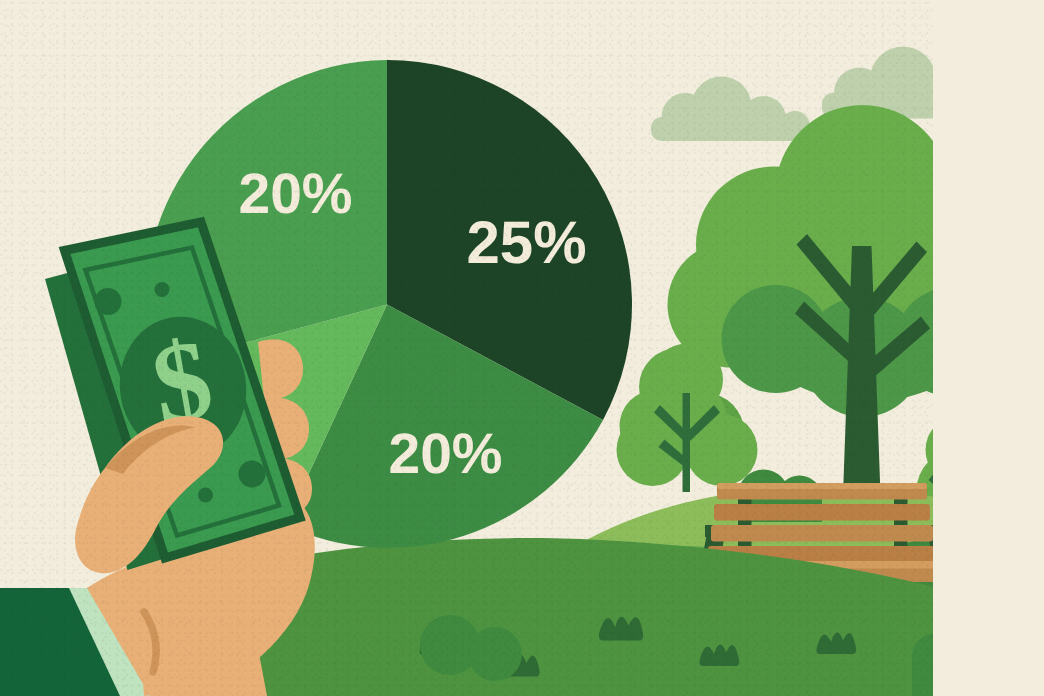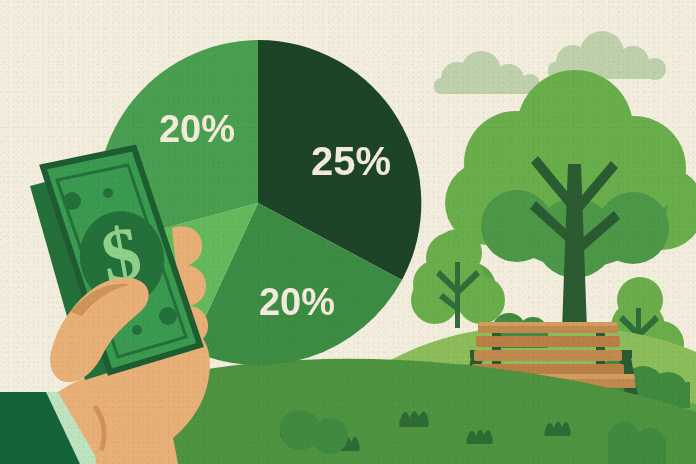--- a/index.html
+++ b/index.html
@@ -1,20 +1,20 @@
 <!DOCTYPE html>
 <html><head>
 <meta charset="utf-8">
 <title>Green Finance Pie Illustration</title>
 <style>
   html,body{margin:0;padding:0;background:#f2eddc;}
   body{font-family:"Liberation Sans", sans-serif;}
   #scene{
     position:relative;
-    width:696px;height:464px;
+    width:622px;height:464px;
     overflow:hidden;
     background:#fca5a5;
   }
   #scene svg{display:block;position:absolute;top:0;left:0;}
   .grain{
     position:absolute;inset:0;
     pointer-events:none;
     opacity:.055;
     background-image:
       radial-gradient(circle at 13% 27%, #000 0.6px, transparent 0.7px),

